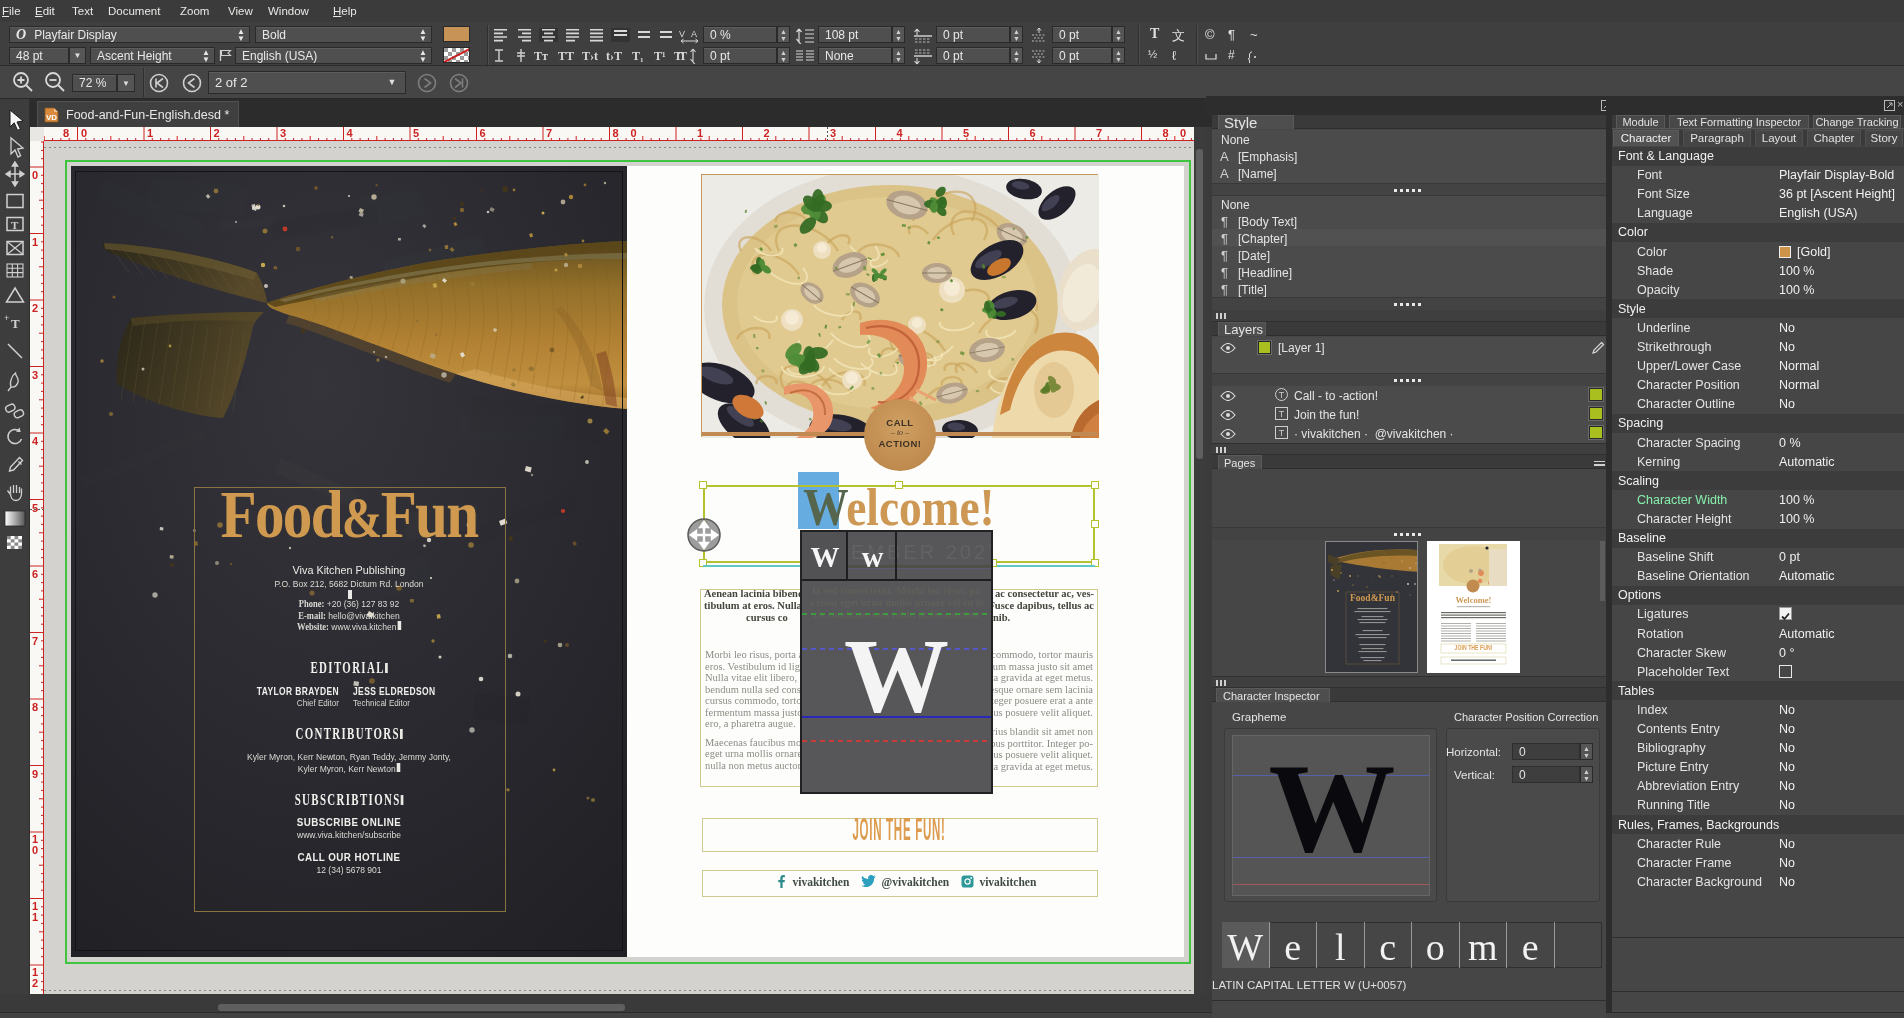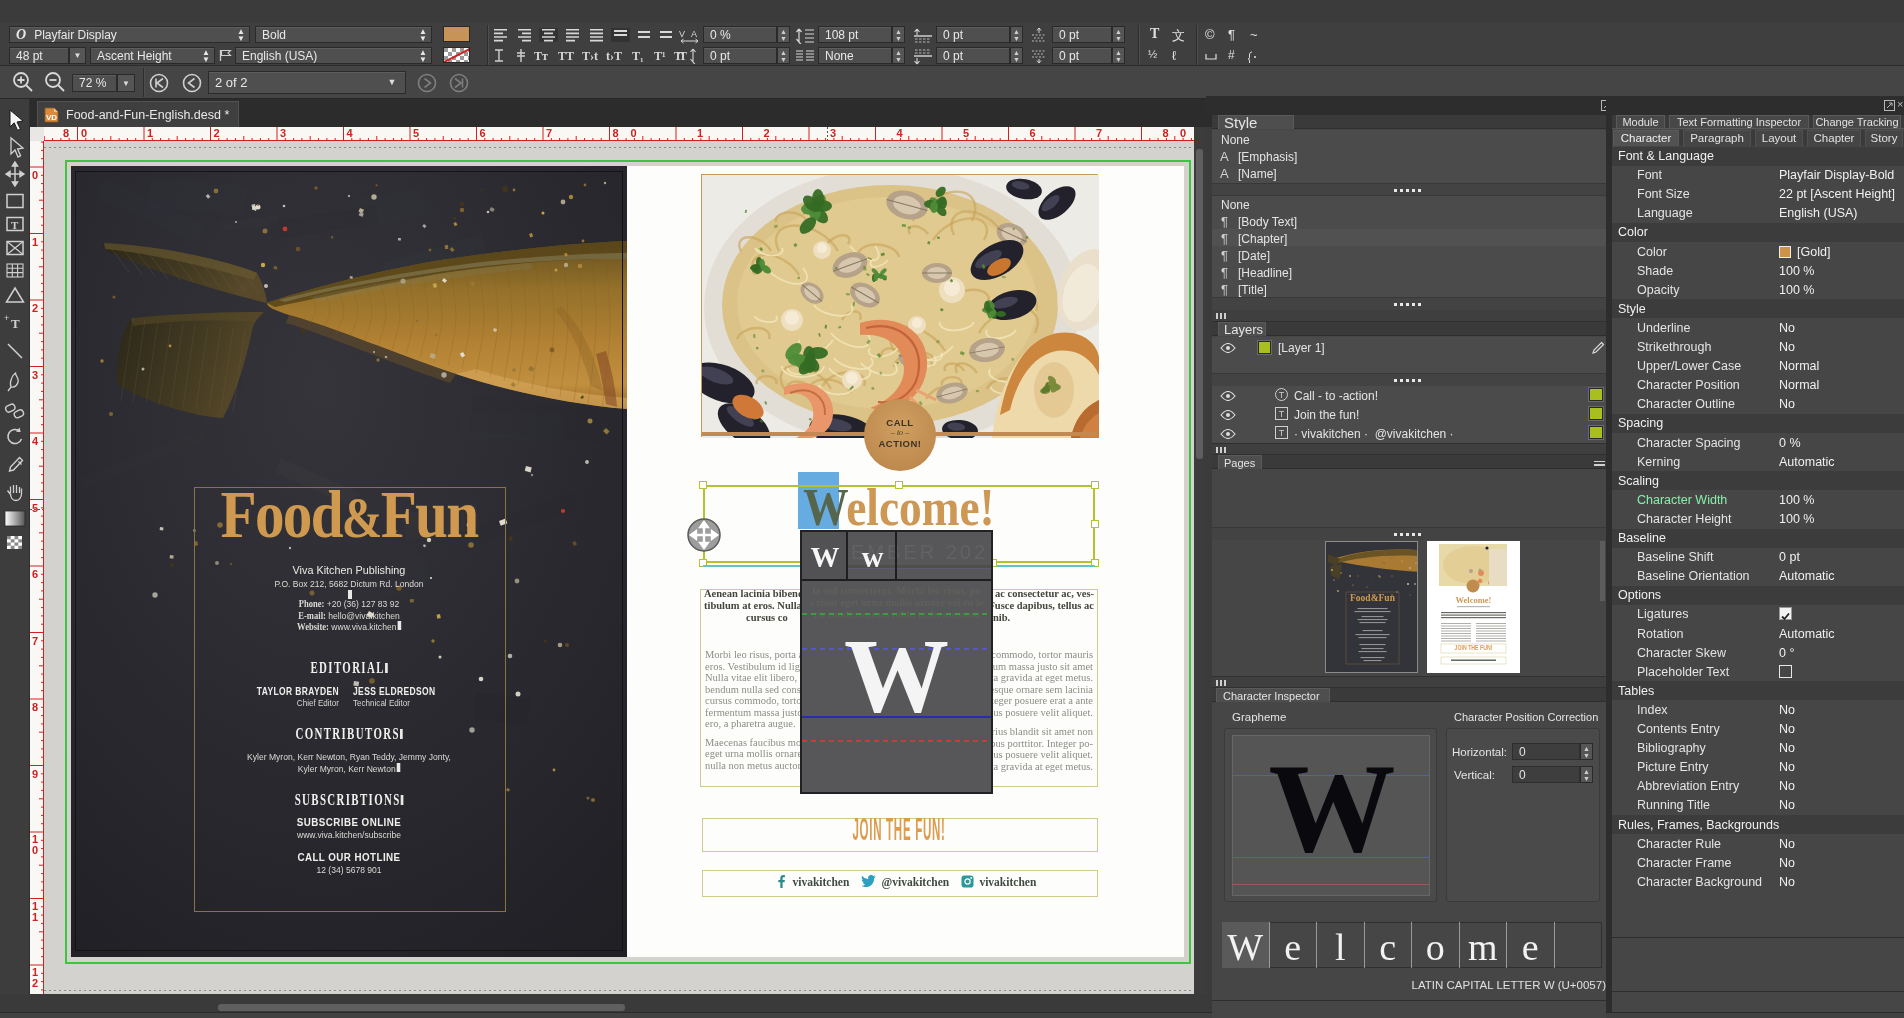--- a/index.html
+++ b/index.html
@@ -14,20 +14,30 @@
           box-shadow: inset 0 1px 0 #5d5d5d; color:#e8e8e8; font-size:12px;
           display:flex; align-items:center; padding-left:6px; }
   .updn { position:absolute; width:13px; display:flex; flex-direction:column;
           align-items:center; justify-content:center; color:#cfcfcf; }
   .sep { position:absolute; width:2px; background:#2e2e2e; border-right:1px solid #4e4e4e; }
 </style>
 </head>
 <body>
 <div id="app">
 
+  <div id="menubar" class="abs" style="left:0;top:0;width:1904px;height:22px;background:#3b3b3b;font-size:11.5px;color:#e8e8e6;">
+    <span class="abs" style="left:2px;top:5px;"><u>F</u>ile</span>
+    <span class="abs" style="left:35px;top:5px;"><u>E</u>dit</span>
+    <span class="abs" style="left:72px;top:5px;">Text</span>
+    <span class="abs" style="left:108px;top:5px;">Document</span>
+    <span class="abs" style="left:180px;top:5px;">Zoom</span>
+    <span class="abs" style="left:228px;top:5px;">View</span>
+    <span class="abs" style="left:268px;top:5px;">Window</span>
+    <span class="abs" style="left:333px;top:5px;"><u>H</u>elp</span>
+  </div>
 
   <div id="toolbar" class="abs" style="left:0;top:22px;width:1904px;height:44px;background:#3f3f3f;border-bottom:1px solid #2c2c2c;">
 
     <div class="combo" style="left:9px;top:4px;width:241px;height:17px;">
       <span style="font-family:'Liberation Serif',serif;font-style:italic;font-weight:bold;font-size:14px;margin-right:8px;">O</span>Playfair Display
       <span style="position:absolute;right:4px;font-size:8px;line-height:7px;text-align:center;">▲<br>▼</span>
     </div>
     <div class="combo" style="left:255px;top:4px;width:177px;height:17px;">Bold
       <span style="position:absolute;right:4px;font-size:8px;line-height:7px;text-align:center;">▲<br>▼</span>
     </div>
@@ -1376,39 +1386,39 @@
       <div class="abs" style="left:20px;top:9px;font-size:11.5px;">Grapheme</div>
       <div class="abs" style="left:12px;top:26px;width:213px;height:174px;background:#4a4a4a;border:1px solid #3a3a3a;border-radius:3px;"></div>
       <div class="abs" style="left:20px;top:33px;width:198px;height:161px;background:#555555;border:1px solid #666666;overflow:hidden;">
         <div class="abs" style="left:0;top:39px;width:198px;height:1px;background:#5560a8;"></div>
         <div class="abs" style="left:0;top:121px;width:198px;height:1px;background:#5560a8;"></div>
         <div class="abs" style="left:0;top:148px;width:198px;height:1px;background:#a05858;"></div>
         <div class="abs" style="left:0;top:9px;width:198px;text-align:center;font-family:'Liberation Serif',serif;font-weight:bold;font-size:127px;line-height:127px;color:#0a0a0e;">W</div>
       </div>
       <div class="abs" style="left:242px;top:9px;font-size:11px;white-space:nowrap;">Character Position Correction</div>
       <div class="abs" style="left:234px;top:26px;width:154px;height:174px;background:#4a4a4a;border:1px solid #3a3a3a;border-radius:3px;"></div>
-      <div class="abs" style="left:240px;top:44px;font-size:11.5px;">Horizontal:</div>
+      <div class="abs" style="left:234px;top:44px;font-size:11.5px;">Horizontal:</div>
       <div class="abs" style="left:300px;top:41px;width:68px;height:17px;background:#3e3e3e;border:1px solid #2e2e2e;padding:1px 0 0 6px;font-size:12px;">0</div>
       <div class="updn abs" style="left:368px;top:41px;height:17px;background:#565656;border:1px solid #2a2a2a;font-size:7px;">▲<br>▼</div>
       <div class="abs" style="left:242px;top:67px;font-size:11.5px;">Vertical:</div>
       <div class="abs" style="left:300px;top:64px;width:68px;height:17px;background:#3e3e3e;border:1px solid #2e2e2e;padding:1px 0 0 6px;font-size:12px;">0</div>
       <div class="updn abs" style="left:368px;top:64px;height:17px;background:#565656;border:1px solid #2a2a2a;font-size:7px;">▲<br>▼</div>
 
       <div class="abs" style="left:10px;top:220px;width:380px;height:46px;background:#464646;border:1px solid #2f2f2f;"></div>
       <div id="cells" class="abs" style="left:10px;top:220px;width:380px;height:46px;">
           <div class="abs" style="left:0.0px;top:0;width:47.5px;height:46px;background:#5a5a5a;border-right:1px solid #9a9a9a;text-align:center;font-family:'Liberation Serif',serif;font-size:38px;line-height:50px;color:#f2f2f2;">W</div>
           <div class="abs" style="left:47.5px;top:0;width:47.5px;height:46px;border-right:1px solid #9a9a9a;text-align:center;font-family:'Liberation Serif',serif;font-size:38px;line-height:50px;color:#f2f2f2;">e</div>
           <div class="abs" style="left:95.0px;top:0;width:47.5px;height:46px;border-right:1px solid #9a9a9a;text-align:center;font-family:'Liberation Serif',serif;font-size:38px;line-height:50px;color:#f2f2f2;">l</div>
           <div class="abs" style="left:142.5px;top:0;width:47.5px;height:46px;border-right:1px solid #9a9a9a;text-align:center;font-family:'Liberation Serif',serif;font-size:38px;line-height:50px;color:#f2f2f2;">c</div>
           <div class="abs" style="left:190.0px;top:0;width:47.5px;height:46px;border-right:1px solid #9a9a9a;text-align:center;font-family:'Liberation Serif',serif;font-size:38px;line-height:50px;color:#f2f2f2;">o</div>
           <div class="abs" style="left:237.5px;top:0;width:47.5px;height:46px;border-right:1px solid #9a9a9a;text-align:center;font-family:'Liberation Serif',serif;font-size:38px;line-height:50px;color:#f2f2f2;">m</div>
           <div class="abs" style="left:285.0px;top:0;width:47.5px;height:46px;border-right:1px solid #9a9a9a;text-align:center;font-family:'Liberation Serif',serif;font-size:38px;line-height:50px;color:#f2f2f2;">e</div>
           <div class="abs" style="left:332.5px;top:0;width:47.5px;height:46px;text-align:center;font-family:'Liberation Serif',serif;font-size:38px;line-height:50px;color:#f2f2f2;"></div>
         </div>
-      <div class="abs" style="left:0;top:277px;width:394px;text-align:right;font-size:11.5px;color:#e0e0e0;">LATIN CAPITAL LETTER W (U+0057)</div>
+      <div class="abs" style="left:0;top:277px;width:394px;text-align:left;font-size:11.5px;color:#e0e0e0;">LATIN CAPITAL LETTER W (U+0057)</div>
       <div class="abs" style="left:0;top:298px;width:394px;height:1px;background:#2e2e2e;"></div>
     </div>
   </div>
   <div id="middivider" class="abs" style="left:1606px;top:96px;width:6px;height:916px;background:#2d2d2d;"></div>
 
   <div id="rightpanel" class="abs" style="left:1612px;top:115px;width:292px;height:897px;background:#464646;overflow:hidden;">
     <div class="abs" style="left:0;top:0;width:292px;height:14px;background:#3a3a3a;border-bottom:1px solid #555;">
       <div class="abs" style="left:4px;top:0;width:49px;height:14px;background:#484848;border:1px solid #5a5a5a;text-align:center;font-size:11px;line-height:13px;">Module</div>
       <div class="abs" style="left:57px;top:0;width:140px;height:14px;background:#484848;border:1px solid #5a5a5a;text-align:center;font-size:11px;line-height:13px;">Text Formatting Inspector</div>
       <div class="abs" style="left:201px;top:0;width:88px;height:14px;background:#484848;border:1px solid #5a5a5a;text-align:center;font-size:11px;line-height:13px;">Change Tracking</div>
@@ -1418,21 +1428,21 @@
       <div class="abs" style="left:71px;top:0;width:68px;height:16px;background:#454545;border:1px solid #505050;border-bottom:none;text-align:center;font-size:11.5px;line-height:15px;">Paragraph</div>
       <div class="abs" style="left:143px;top:0;width:48px;height:16px;background:#454545;border:1px solid #505050;border-bottom:none;text-align:center;font-size:11.5px;line-height:15px;">Layout</div>
       <div class="abs" style="left:195px;top:0;width:54px;height:16px;background:#454545;border:1px solid #505050;border-bottom:none;text-align:center;font-size:11.5px;line-height:15px;">Chapter</div>
       <div class="abs" style="left:253px;top:0;width:38px;height:16px;background:#454545;border:1px solid #505050;border-bottom:none;text-align:center;font-size:11.5px;line-height:15px;">Story</div>
     </div>
     <div class="abs" style="left:0;top:31.5px;width:292px;height:19.1px;background:#3c3c3c;"></div>
       <div class="abs" style="left:6px;top:34.0px;font-size:12.5px;color:#f0f0f0;">Font &amp; Language</div>
       <div class="abs" style="left:25px;top:53.1px;font-size:12.5px;color:#e4e4e4;">Font</div>
       <div class="abs" style="left:167px;top:53.1px;font-size:12.5px;color:#f0f0f0;">Playfair Display-Bold</div>
       <div class="abs" style="left:25px;top:72.2px;font-size:12.5px;color:#e4e4e4;">Font Size</div>
-      <div class="abs" style="left:167px;top:72.2px;font-size:12.5px;color:#f0f0f0;">22 pt [Ascent Height]</div>
+      <div class="abs" style="left:167px;top:72.2px;font-size:12.5px;color:#f0f0f0;">36 pt [Ascent Height]</div>
       <div class="abs" style="left:25px;top:91.3px;font-size:12.5px;color:#e4e4e4;">Language</div>
       <div class="abs" style="left:167px;top:91.3px;font-size:12.5px;color:#f0f0f0;">English (USA)</div>
       <div class="abs" style="left:0;top:107.9px;width:292px;height:19.1px;background:#3c3c3c;"></div>
       <div class="abs" style="left:6px;top:110.4px;font-size:12.5px;color:#f0f0f0;">Color</div>
       <div class="abs" style="left:25px;top:129.5px;font-size:12.5px;color:#e4e4e4;">Color</div>
       <div class="abs" style="left:167px;top:130.5px;width:12px;height:12px;background:#cc9349;border:1px solid #eee;"></div>
       <div class="abs" style="left:185px;top:129.5px;font-size:12.5px;color:#f0f0f0;">[Gold]</div>
       <div class="abs" style="left:25px;top:148.6px;font-size:12.5px;color:#e4e4e4;">Shade</div>
       <div class="abs" style="left:167px;top:148.6px;font-size:12.5px;color:#f0f0f0;">100 %</div>
       <div class="abs" style="left:25px;top:167.7px;font-size:12.5px;color:#e4e4e4;">Opacity</div>

